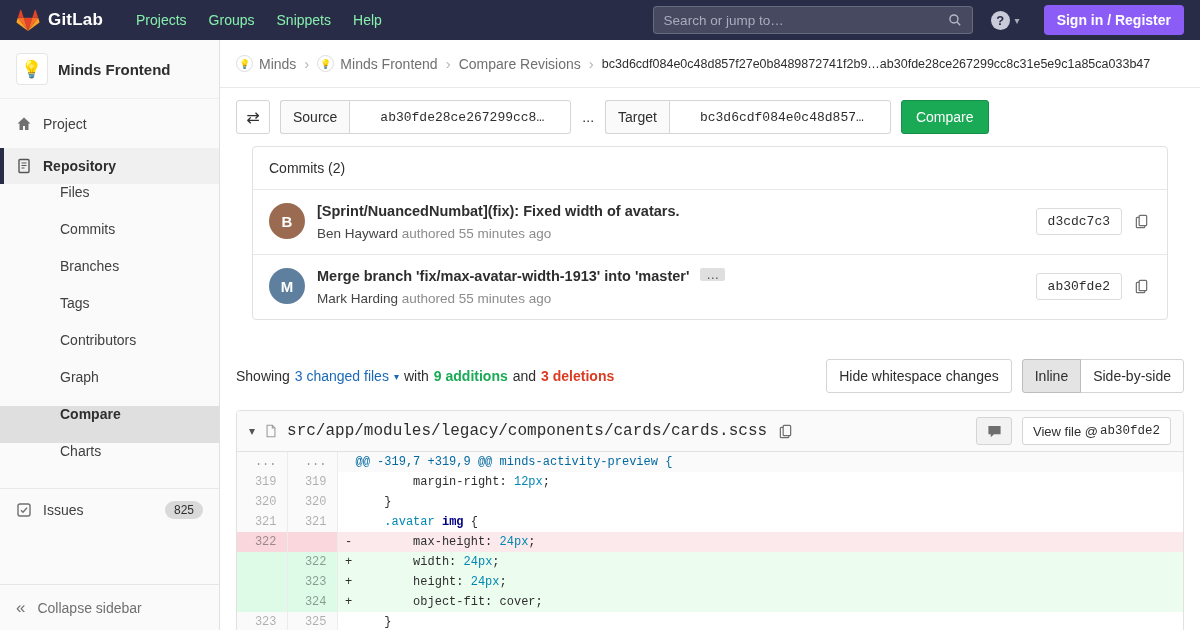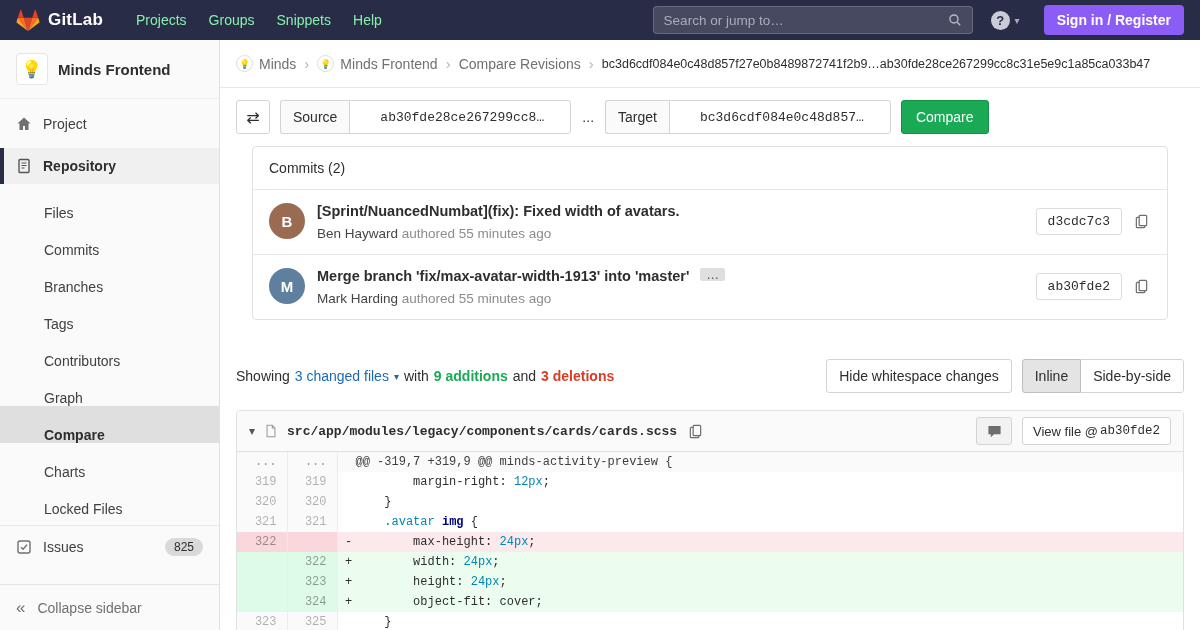--- a/index.html
+++ b/index.html
@@ -38,21 +38,21 @@
   .p-avatar { width:32px; height:32px; border-radius:4px; background:#fff; border:1px solid #e5e5e5;
               display:flex; align-items:center; justify-content:center; font-size:17px; flex:none; }
   .p-name { font-weight:600; font-size:15px; color:#2e2e2e; }
   .side-nav { padding-top:6px; display:flex; flex-direction:column; }
   .nav-item { display:flex; align-items:center; gap:11px; height:38px; padding:0 16px;
               color:#404040; text-decoration:none; cursor:pointer; }
   .nav-item .icon { width:16px; display:flex; flex:none; }
   .nav-item.repo { font-weight:600; color:#2e2e2e; background:#f0f0f0; position:relative; height:36px; margin-top:5px; }
   .nav-item.repo::before { content:""; position:absolute; left:0; top:0; bottom:0; width:4px; background:#292c47; }
   .sub-items { list-style:none; }
-  .sub-item { height:37px; display:flex; align-items:flex-end; padding-left:44px; color:#404040; cursor:pointer; }
+  .sub-item { height:37px; display:flex; align-items:flex-start; padding-left:60px; color:#404040; cursor:pointer; }
   .sub-item.active { background:#dfdfdf; font-weight:600; color:#2e2e2e; }
   .side-divider { border-top:1px solid #e8e8e8; margin:8px 0 2px; }
   .badge { margin-left:auto; background:#d9d9d9; border-radius:10px; padding:2px 9px; font-size:12px; color:#2e2e2e; }
   .collapse-item { margin-top:auto; border-top:1px solid #e5e5e5; height:46px; display:flex;
                    align-items:center; gap:12px; padding:0 16px; color:#707070; cursor:pointer; }
   .collapse-icon { font-size:17px; line-height:1; }
 
   
   .main { position:absolute; left:220px; top:40px; right:0; bottom:0; background:#fff; overflow:hidden; }
   .breadcrumbs { height:48px; border-bottom:1px solid #e8e8e8; display:flex; align-items:center;
@@ -108,37 +108,37 @@
   .sum-btn { height:34px; padding:0 12px; }
   .btn-group { display:flex; gap:0; }
   .btn-group .sum-btn:first-child { border-radius:3px 0 0 3px; }
   .btn-group .sum-btn:last-child { border-radius:0 3px 3px 0; margin-left:-1px; }
   .sum-btn.active { background:#e4e4e4; border-color:#bdbdbd; position:relative; z-index:1; }
 
   .diff-panel { margin:0 16px; border:1px solid #e1e1e1; border-radius:4px 4px 0 0; overflow:hidden; }
   .diff-head { height:41px; background:#fafafa; border-bottom:1px solid #e1e1e1; display:flex;
                align-items:center; gap:9px; padding:0 12px; }
   .dh-caret { color:#555; font-size:12px; cursor:pointer; }
-  .dh-path { font-family:"Liberation Mono","DejaVu Sans Mono",monospace; font-weight:700; font-size:13px; }
+  .dh-path { font-family:"Liberation Mono","DejaVu Sans Mono",monospace; font-weight:400; font-size:16px; }
   .dh-right { margin-left:auto; display:flex; align-items:center; gap:10px; }
   .comment-btn { width:36px; height:28px; border:1px solid #d4d4d4; background:#f2f2f2; border-radius:3px;
                  display:flex; align-items:center; justify-content:center; cursor:pointer; }
   .viewfile-btn { height:28px; gap:2px; padding:0 10px; font-size:13px; }
   .vf-sha { font-family:"Liberation Mono","DejaVu Sans Mono",monospace; font-size:12.5px; }
 
   .diff-table { width:100%; border-collapse:collapse; table-layout:fixed;
                 font-family:"Liberation Mono","DejaVu Sans Mono",monospace; font-size:12px; line-height:20px; }
   .diff-table col.num { width:50px; }
   .diff-table td { padding:0; }
   td.old, td.new { text-align:right; padding-right:10px; color:rgba(0,0,0,.3); background:#fafafa;
                    border-right:1px solid #ececec; cursor:pointer; }
   td.code { white-space:pre; padding-left:4px; color:#2e2e2e; }
   .sign { display:inline-block; width:14px; text-align:center; }
   tr.hunk td { background:#fafafa; color:#999; }
-  .tok-hunk { color:#404040; }
+  .tok-hunk { color:#0369a1; }
   tr.del td.old, tr.del td.new { background:#f9d7dc; color:rgba(0,0,0,.38); }
   tr.del td.code { background:#fbe9eb; }
   tr.add td.old, tr.add td.new { background:#ddfbe6; color:rgba(0,0,0,.38); }
   tr.add td.code { background:#ecfdf0; }
   .tok-val { color:#0086b3; }
   .tok-cls { color:#0086b3; }
   .tok-tag { color:#000080; font-weight:700; }
 </style>
 </head>
 <body>
@@ -238,23 +238,20 @@
         </li>
 
         <li class="sub-item active">
           <span>Compare</span>
         </li>
 
         <li class="sub-item">
           <span>Charts</span>
         </li>
 
-        <li class="sub-item">
-          <span>Locked Files</span>
-        </li>
       </ul>
     <div class="side-divider"></div>
     <a class="nav-item">
       <span class="icon">
         <svg viewBox="0 0 16 16" width="16" height="16">
           <rect x="2" y="2" width="12" height="12" rx="2" fill="none" stroke="#707070" stroke-width="1.4"></rect>
           <path stroke="#707070" stroke-width="1.4" fill="none" d="m5 8.2 2 2 4-4.5"></path>
         </svg>
       </span>
       <span>Issues</span>

